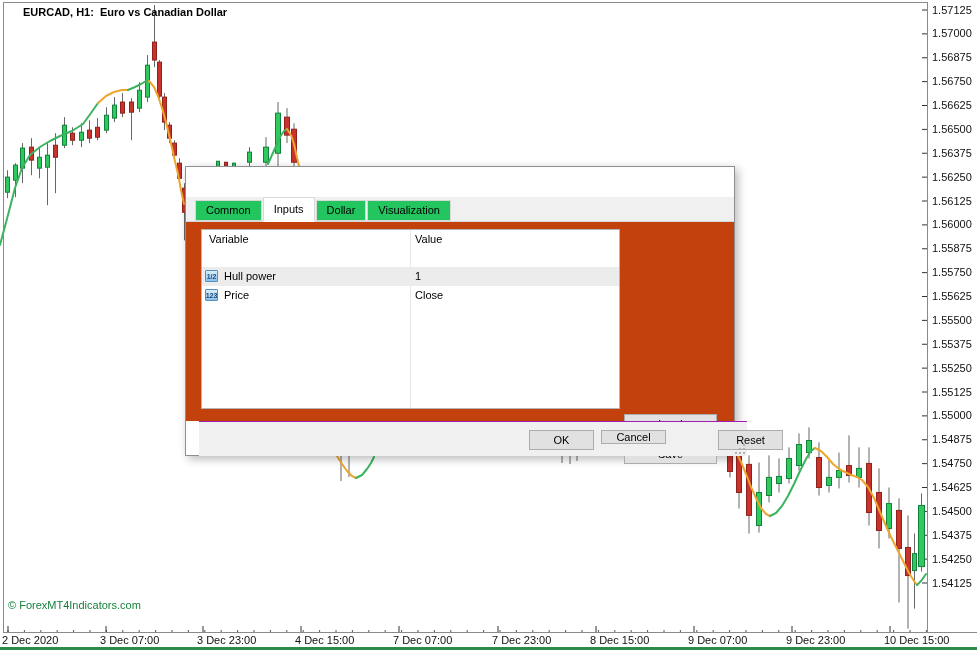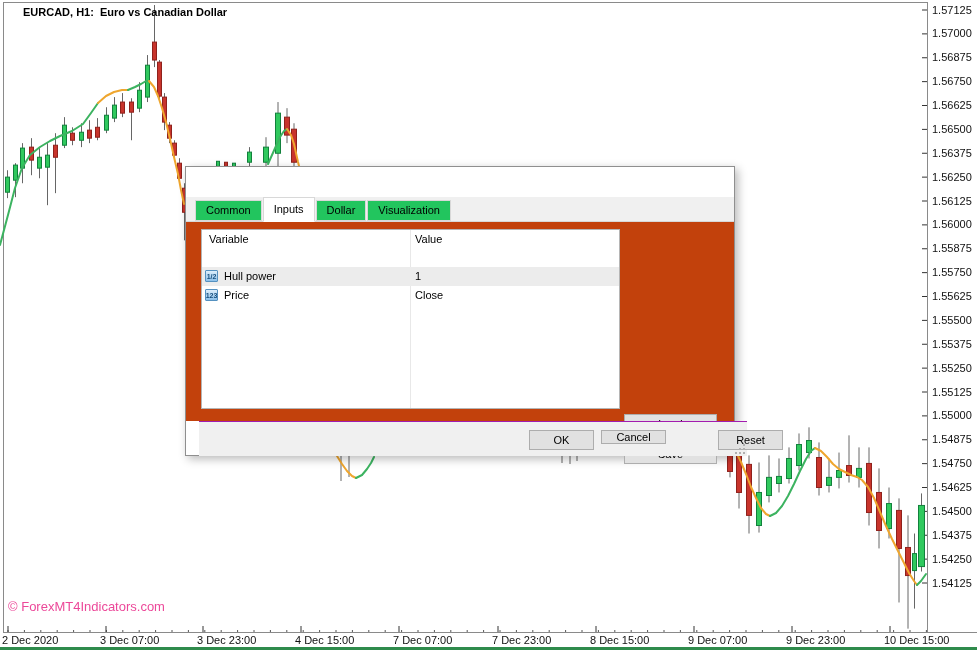--- a/index.html
+++ b/index.html
@@ -1,20 +1,20 @@
 <!DOCTYPE html>
 <html><head>
 <meta charset="utf-8">
 <style>
   html,body{margin:0;padding:0;}
   body{width:977px;height:650px;background:#ffffff;font-family:"Liberation Sans",sans-serif;overflow:hidden;}
   #app{position:relative;width:977px;height:650px;background:#fff;}
   #chart-svg{position:absolute;left:0;top:0;width:977px;height:650px;}
   #chart-title{position:absolute;left:8px;top:6px;font-size:11px;font-weight:700;color:#000;white-space:pre;padding-left:15px;}
-  #watermark{position:absolute;left:8px;top:599px;font-size:13px;color:#ec4899;}
+  #watermark{position:absolute;left:8px;top:599px;font-size:11px;color:#15803d;}
 
   
   #dialog{position:absolute;left:185px;top:166px;width:550px;height:290px;background:#fff;
           border:1px solid #8f8f8f;box-shadow:3px 3px 9px rgba(0,0,0,.28);box-sizing:border-box;}
   .titlebar{position:absolute;left:0;top:0;width:100%;height:30px;background:#fff;}
   .dlg-title{position:absolute;left:14px;top:0;line-height:30px;font-size:12px;color:#8a8a8a;}
   .win-btn{position:absolute;top:0;width:32px;height:30px;display:flex;align-items:center;justify-content:center;}
   .win-btn.min{left:418px;}
   .win-btn.max{left:463px;}
   .win-btn.close{left:504px;}

